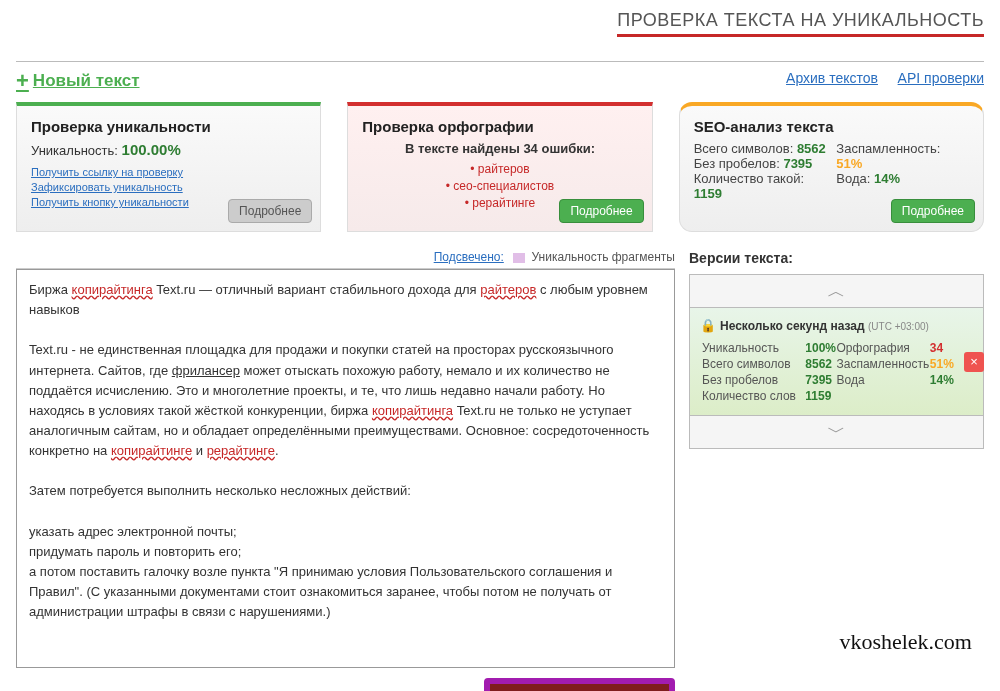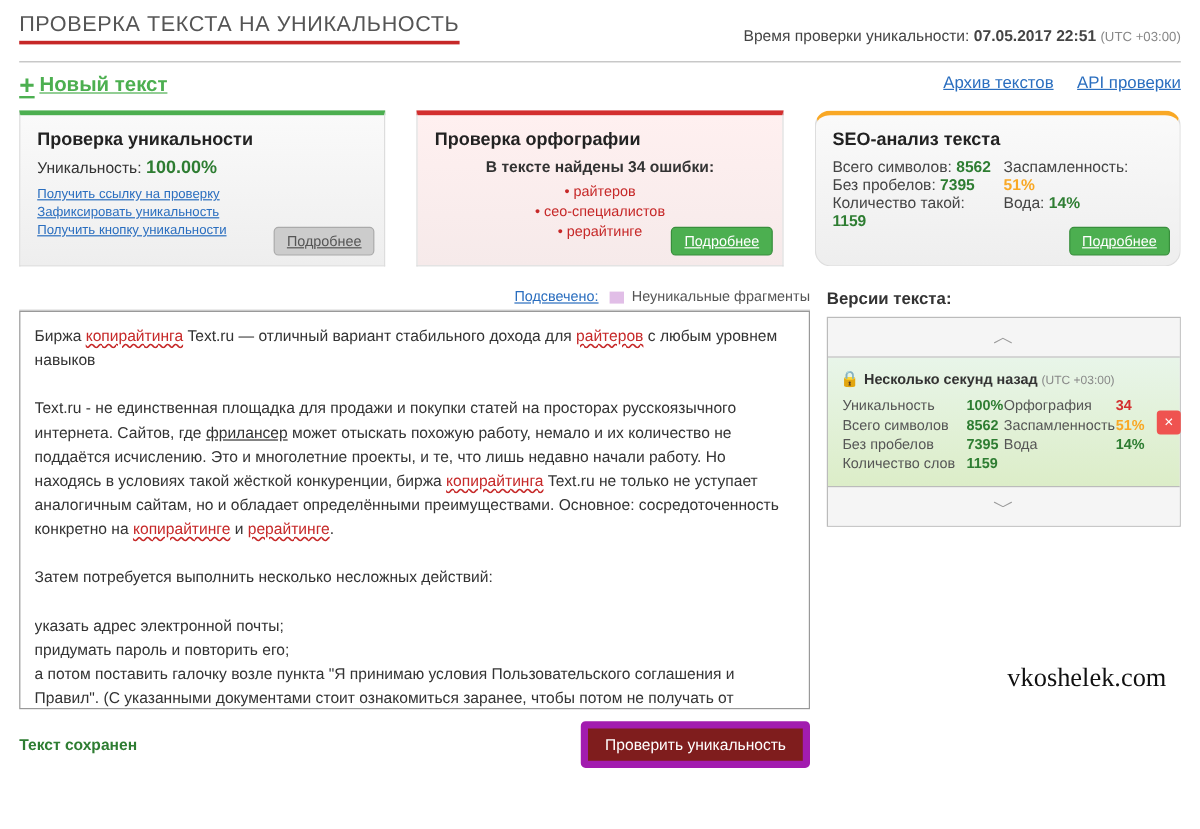--- a/index.html
+++ b/index.html
@@ -1,18 +1,18 @@
 <!DOCTYPE html>
 <html><head>
 <meta charset="utf-8">
 <style>
 * { box-sizing: border-box; margin: 0; padding: 0; }
 body { font-family: Arial, Helvetica, sans-serif; font-size: 13px; color: #333; background: #fff; }
 .page { width: 1000px; margin: 0 auto; padding: 10px 16px; position: relative; }
-.topbar { display: flex; justify-content: space-between; align-items: flex-end; border-bottom: 1px solid #bbb; padding-bottom: 14px; margin-bottom: 8px; }
+.topbar { display: flex; justify-content: space-between; align-items: flex-end; border-bottom: 1px solid #bbb; padding-bottom: 24px; margin-bottom: 8px; flex-direction: column; }
 .topbar h1 { font-size: 18px; font-weight: normal; letter-spacing: 0.5px; color: #555; border-bottom: 3px solid #c62828; padding-bottom: 3px; display: inline-block; }
 .topbar .timeinfo { font-size: 13px; color: #444; }
 .topbar .timeinfo b { font-weight: bold; }
 .topbar .tz { color: #888; font-size: 11px; }
 .subbar { display: flex; justify-content: space-between; margin-bottom: 10px; }
 .newtext { color: #4caf50; font-weight: bold; font-size: 17px; text-decoration: underline; display: inline-flex; align-items: center; gap: 4px; }
 .plusicon { color: #4caf50; font-size: 22px; font-weight: bold; line-height: 1; }
 .subbar .links a { color: #2a6ebf; text-decoration: underline; margin-left: 16px; font-size: 14px; }
 
 .panels { display: flex; gap: 26px; margin-bottom: 18px; }
@@ -27,32 +27,32 @@
 .panel .links a { display: block; color: #2a6ebf; font-size: 11px; margin-bottom: 3px; }
 .panel .errorlist { margin-top: 6px; text-align: center; }
 .panel .errorlist div { color: #c62828; font-size: 12px; margin-bottom: 3px; }
 .panel .seorow { display: flex; justify-content: space-between; font-size: 13px; gap: 10px; }
 .panel .seoleft, .panel .seoright { flex: 1; }
 .panel .seorow .label { color: #444; text-align: center; }
 .panel .seorow .val { font-weight: bold; }
 .vgreen { color: #2e7d32; }
 .vorange { color: #f9a825; }
 .vred { color: #d32f2f; }
-.detailbtn { position: absolute; right: 8px; bottom: 8px; background: #4caf50; border: 1px solid #388e3c; color: #fff; font-size: 12px; padding: 4px 10px; border-radius: 4px; cursor: pointer; text-decoration: underline; }
+.detailbtn { position: absolute; right: 8px; bottom: 8px; background: #4caf50; border: 1px solid #388e3c; color: #fff; font-size: 12px; padding: 4px 10px; border-radius: 4px; cursor: pointer; }
 .detailbtn.grey { background: #ccc; border-color: #aaa; color: #555; }
 
 .main { display: flex; gap: 14px; }
 .left { flex: 1; }
 .right { width: 295px; }
 
 .highlightbar { text-align: right; font-size: 12px; color: #555; padding-bottom: 4px; border-bottom: 1px solid #ccc; margin-bottom: 0; }
 .highlightbar a { color: #2a6ebf; text-decoration: underline; }
 .highlightbar .swatch { display: inline-block; width: 12px; height: 10px; background: #e1bee7; vertical-align: middle; margin: 0 3px 0 6px; }
 
-.textarea { width: 100%; height: 332px; border: 1px solid #999; padding: 10px 12px; font-size: 13px; line-height: 1.55; color: #333; overflow-y: scroll; resize: none; font-family: Arial, sans-serif; }
+.textarea { width: 100%; height: 399px; border: 1px solid #999; padding: 10px 12px; font-size: 13px; line-height: 1.55; color: #333; overflow-y: scroll; resize: none; font-family: Arial, sans-serif; }
 .textarea .sp { color: #c62828; text-decoration: underline wavy #c62828; }
 .textarea .ul { text-decoration: underline; }
 
 .bottombar { display: flex; justify-content: space-between; align-items: center; padding: 10px 0 0 0; }
 .saved { color: #2e7d32; font-weight: bold; font-size: 13px; }
 .checkbtn { background: #7f1d1d; border: 6px solid #a21caf; color: #fff; font-size: 13px; padding: 6px 14px; border-radius: 4px; cursor: pointer; }
 
 .right h3 { font-size: 14px; font-weight: bold; margin-bottom: 8px; }
 .versionbox { border: 1px solid #bbb; }
 .navarrow { text-align: center; padding: 4px; color: #999; font-size: 18px; cursor: pointer; background: #f5f5f5; user-select: none; }
@@ -70,25 +70,20 @@
 
 .watermark { position: absolute; right: 28px; bottom: 72px; font-family: Georgia, 'Times New Roman', serif; font-size: 22px; color: #111; pointer-events: none; }
 </style>
 </head>
 <body>
 
 <div class="page">
 
   <div class="topbar">
     <h1>ПРОВЕРКА ТЕКСТА НА УНИКАЛЬНОСТЬ</h1>
-    <div class="timeinfo">
-      <span>Время проверки уникальности:</span>
-      <b>07.05.2017 22:51</b>
-      <span class="tz">(UTC +03:00)</span>
-    </div>
   </div>
 
   <div class="subbar">
     <a href="#" class="newtext">
       <span class="plusicon">+</span>
       <span>Новый текст</span>
     </a>
     <div class="links">
       <a href="#">Архив текстов</a>
       <a href="#">API проверки</a>
@@ -138,21 +133,21 @@
       <button class="detailbtn">Подробнее</button>
     </div>
 
   </div>
 
   <div class="main">
     <div class="left">
       <div class="highlightbar">
         <a href="#">Подсвечено:</a>
         <span class="swatch"></span>
-        <span>Неуникальные фрагменты</span>
+        <span>Уникальность фрагменты</span>
       </div>
 
       <div class="textarea">
         <p><span>Биржа </span><span class="sp">копирайтинга</span><span> Text.ru — отличный вариант стабильного дохода для </span><span class="sp">райтеров</span><span> с любым уровнем навыков</span></p>
         <br>
         <p><span>Text.ru - не единственная площадка для продажи и покупки статей на просторах русскоязычного интернета. Сайтов, где </span><span class="ul">фрилансер</span><span> может отыскать похожую работу, немало и их количество не поддаётся исчислению. Это и многолетние проекты, и те, что лишь недавно начали работу. Но находясь в условиях такой жёсткой конкуренции, биржа </span><span class="sp">копирайтинга</span><span> Text.ru не только не уступает аналогичным сайтам, но и обладает определёнными преимуществами. Основное: сосредоточенность конкретно на </span><span class="sp">копирайтинге</span><span> и </span><span class="sp">рерайтинге</span><span>.</span></p>
         <br>
         <p>Затем потребуется выполнить несколько несложных действий:</p>
         <br>
         <p>указать адрес электронной почты;</p>

